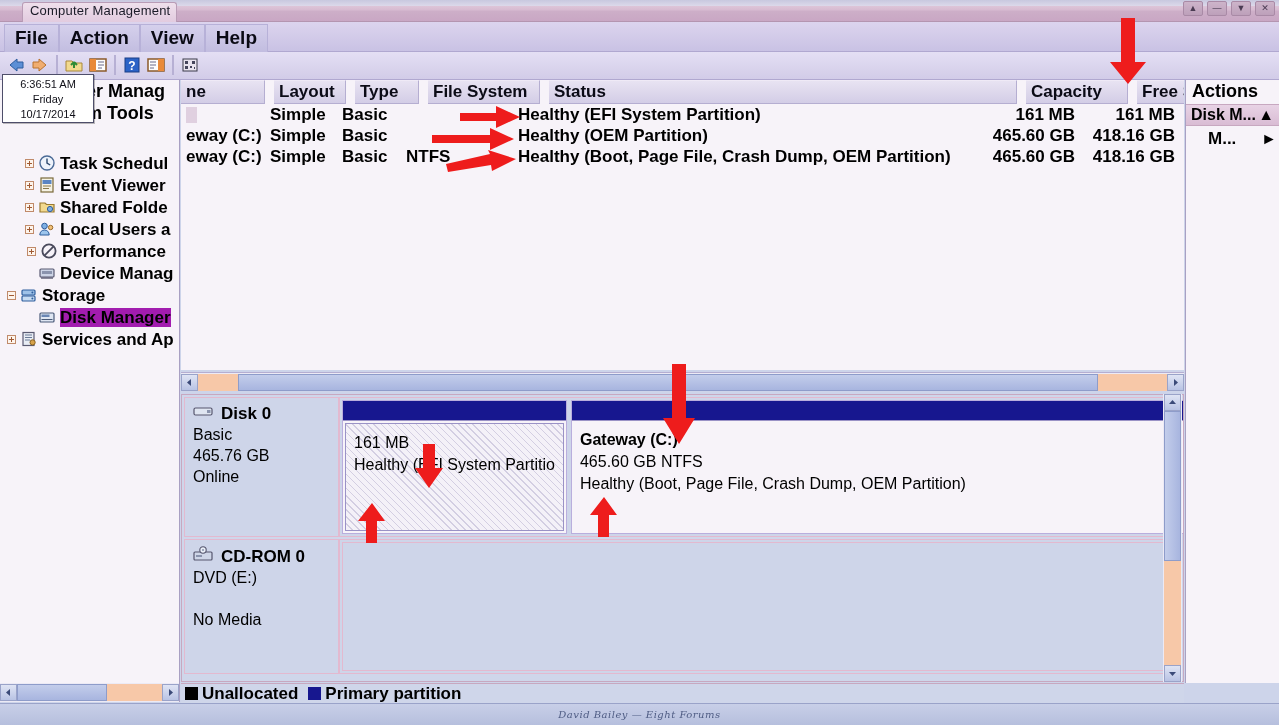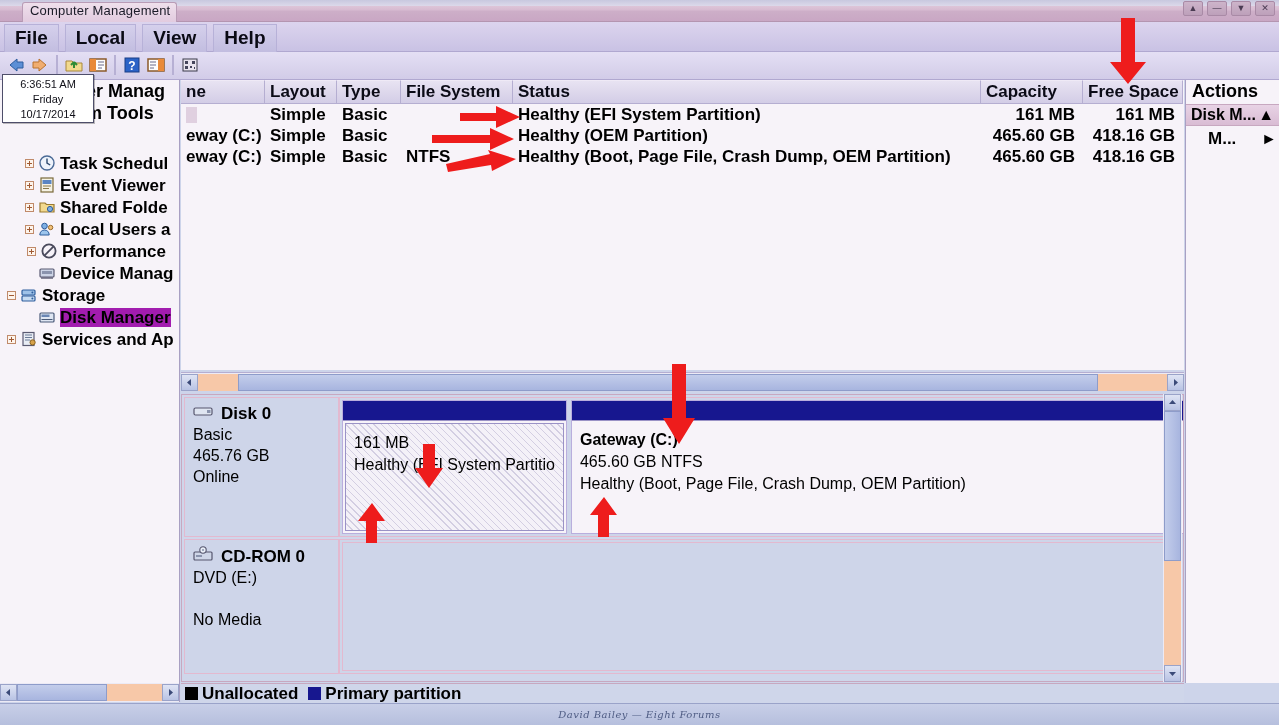--- a/index.html
+++ b/index.html
@@ -45,21 +45,21 @@
     display: flex; align-items: center; justify-content: center;
     font-size: 9px; color: #4a3b52; line-height: 1;
   }
 
   
   .menubar {
     position: absolute; left: 0; top: 22px; width: 1279px; height: 30px;
     background: linear-gradient(to bottom,#dcd4ee,#c9c2e4);
     border-bottom: 1px solid #b0a8d0;
   }
-  .menu-items { position: absolute; left: 4px; top: 2px; display: flex; gap: 6px; }
+  .menu-items { position: absolute; left: 4px; top: 2px; display: flex; gap: 0; }
   .menu-item {
     padding: 3px 10px 4px 10px;
     font-size: 19px; font-weight: bold; color: #0a0a14;
     background: linear-gradient(to bottom,#d5d0ec,#c2bde0);
     border: 1px solid #b7b1d8;
     line-height: 1.05;
   }
 
   
   .toolbar {
@@ -118,21 +118,21 @@
   .tnode .tlabel {
     font-size: 17px; font-weight: bold; color: #000; line-height: 19px;
   }
   .tnode.sel .tlabel { background: #a21caf; }
 
   
   .listpane {
     position: absolute; left: 181px; top: 80px; width: 1003px; height: 290px;
     background: #f7f3f9; overflow: hidden;
   }
-  .hdrrow { display: flex; height: 24px; }
+  .hdrrow { display: flex; height: 24px; gap: 9px; }
   .hcell {
     background: linear-gradient(to bottom,#e8e3f2,#d3cde6);
     border-right: 1px solid #b5aed1; border-bottom: 1px solid #b5aed1;
     border-top: 1px solid #efeaf6;
     font-size: 17px; font-weight: bold; color: #0b0b16;
     display: flex; align-items: center; padding-left: 5px;
     white-space: nowrap; overflow: hidden;
   }
   .rowbody { font-size: 17px; font-weight: bold; color: #000; }
   .trow { display: flex; height: 21px; align-items: center; }
@@ -262,21 +262,21 @@
       <div class="win-btn">▲</div>
       <div class="win-btn">—</div>
       <div class="win-btn">▼</div>
       <div class="win-btn">✕</div>
     </div>
   </div>
 
   <div class="menubar">
     <div class="menu-items">
       <div class="menu-item">File</div>
-      <div class="menu-item">Local</div>
+      <div class="menu-item">Action</div>
       <div class="menu-item">View</div>
       <div class="menu-item">Help</div>
     </div>
   </div>
 
   <div class="toolbar">
     <div class="tb-group" style="left:4px;">
       <div class="tb-btn">
         <svg class="ico" width="20" height="18" viewBox="0 0 20 18">
           <path d="M11 3 L4 9 L11 15 L11 12 L17 12 L17 6 L11 6 Z" fill="#5c8fd6" stroke="#2d5d9e" stroke-width="1"></path>

